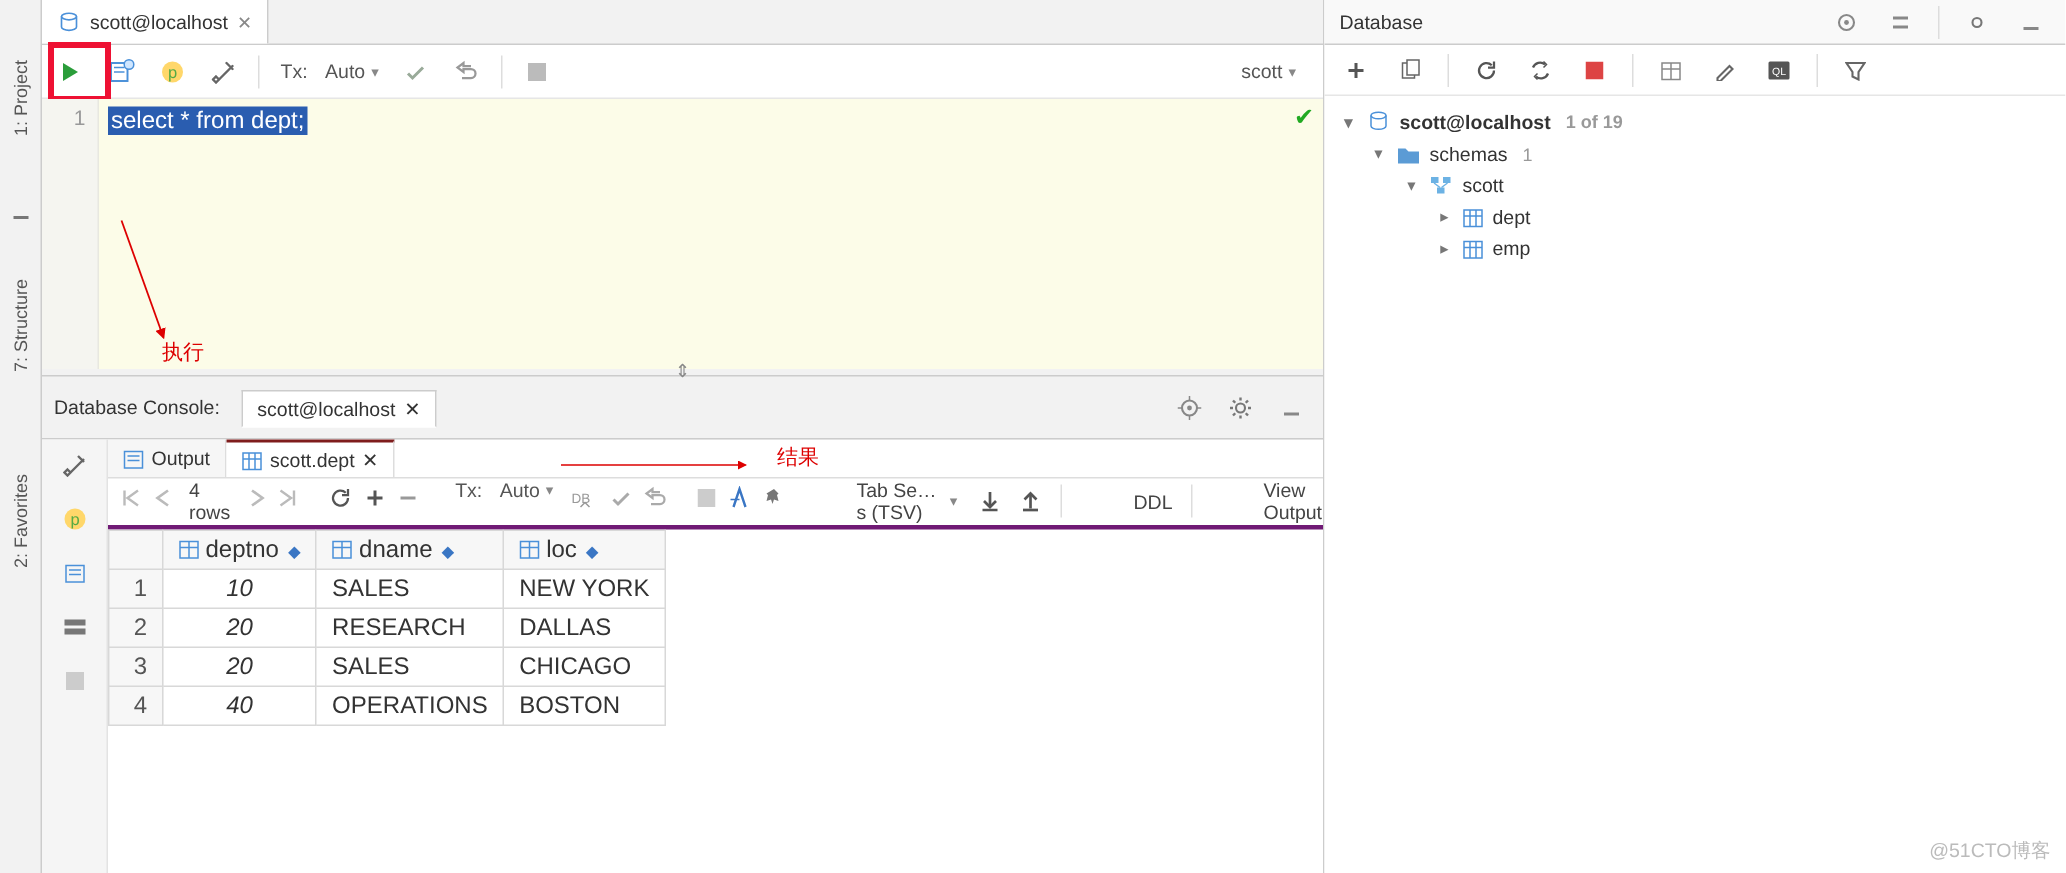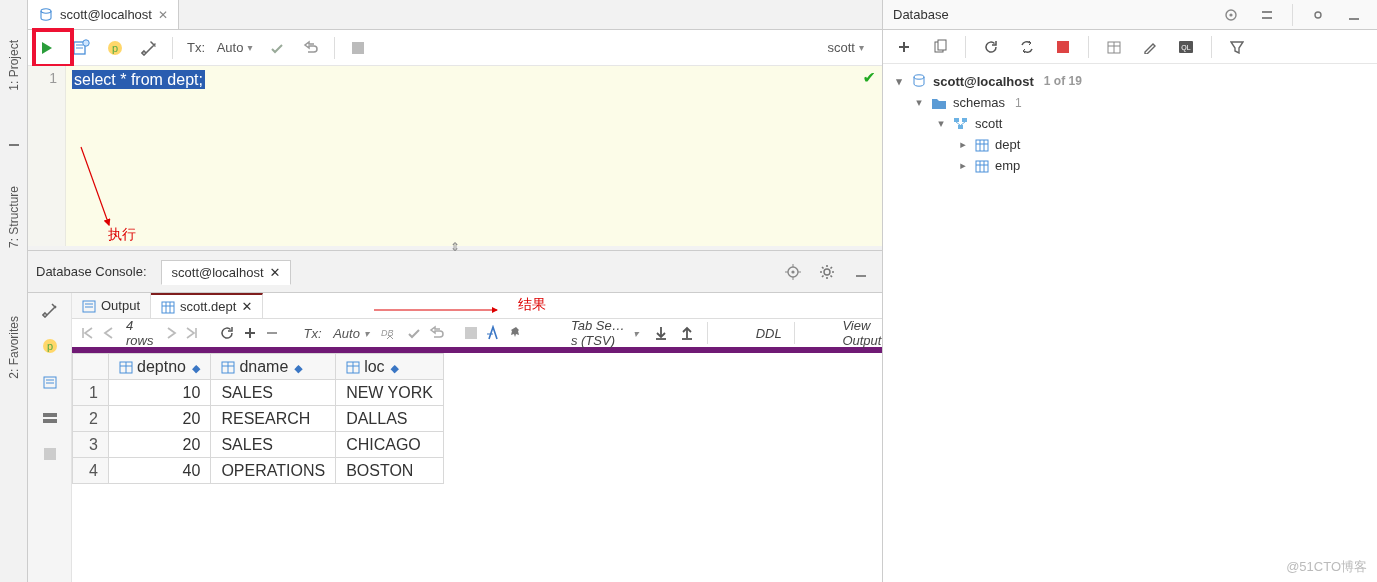--- a/index.html
+++ b/index.html
@@ -57,33 +57,33 @@
   .consleft { width: 44px; background: #f5f5f5; border-right: 1px solid #e3e3e3; display: flex; flex-direction: column; align-items: center; padding-top: 4px; gap: 10px; }
   .consright { flex: 1; display: flex; flex-direction: column; min-width: 0; }
 
   .outtabs { height: 26px; border-bottom: 1px solid #ddd; display: flex; align-items: stretch; position: relative; }
   .otab { display: flex; align-items: center; padding: 0 10px; gap: 5px; border-right: 1px solid #ddd; background: #f6f6f6; }
   .otab.active { background: #fff; border-top: 2px solid #7f1d1d; }
   .annot-res { position: absolute; left: 430px; top: 3px; color: #d00; font-size: 14px; pointer-events: none; margin-left: 16px; }
   .arrow2 { position: absolute; left: 300px; top: 10px; pointer-events: none; }
 
   
-  .restool { height: 34px; border-bottom: 6px solid #701a75; display: flex; align-items: center; padding: 0 8px; gap: 8px; font-style: italic; }
+  .restool { height: 34px; border-bottom: 3px solid #701a75; display: flex; align-items: flex-start; padding: 0 8px; gap: 8px; }
   .restool .rowtxt { color: #444; padding: 0 4px; }
   .restool .right { margin-left: auto; display: flex; align-items: center; gap: 10px; }
   .linkish { color: #444; margin-left: 36px; }
 
   
   .grid { flex: 1; overflow: auto; }
   table { border-collapse: collapse; font-family: Consolas, monospace; font-size: 16px; }
   th, td { border: 1px solid #d8d8d8; padding: 3px 10px; text-align: left; height: 26px; }
   th { background: #f7f7f7; font-weight: normal; }
   th .sort { color: #3a76c4; font-size: 11px; margin-left: 6px; }
   .rownum { background: #f7f7f7; text-align: right; width: 36px; color: #555; }
-  .numcell { text-align: right; }
+  .numcell { text-align: center; font-style: italic; }
   .thicon { display: inline-flex; vertical-align: middle; margin-right: 4px; }
 
   
   .rightcol { width: 494px; display: flex; flex-direction: column; background: #fff; }
   .rhdr { height: 30px; border-bottom: 1px solid #ccc; display: flex; align-items: center; padding: 0 10px; gap: 8px; background:#f9f9f9;}
   .rhdr .title { font-weight: 500; color: #333; }
   .rhdr .right { margin-left: auto; display: flex; align-items: center; gap: 10px; }
   .rtool { height: 34px; border-bottom: 1px solid #e6e6e6; display: flex; align-items: center; padding: 0 8px; gap: 10px; }
   .tree { flex: 1; padding: 6px 8px; overflow: auto; }
   .node { display: flex; align-items: center; gap: 6px; padding: 3px 2px; }

